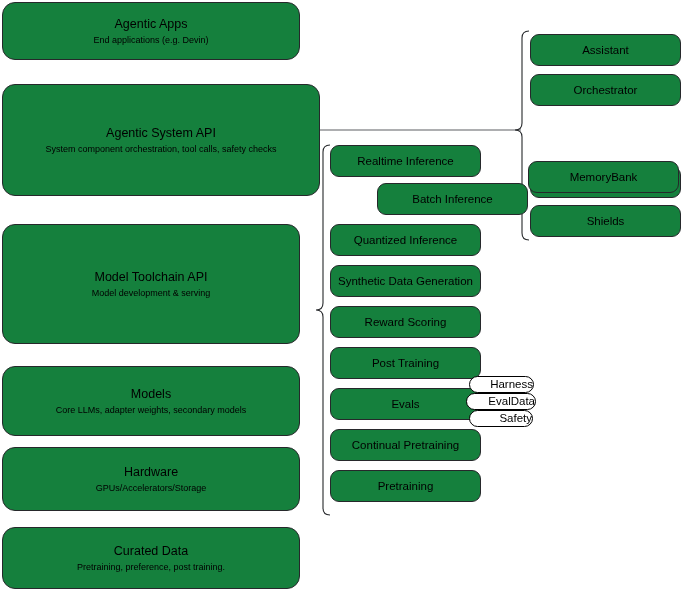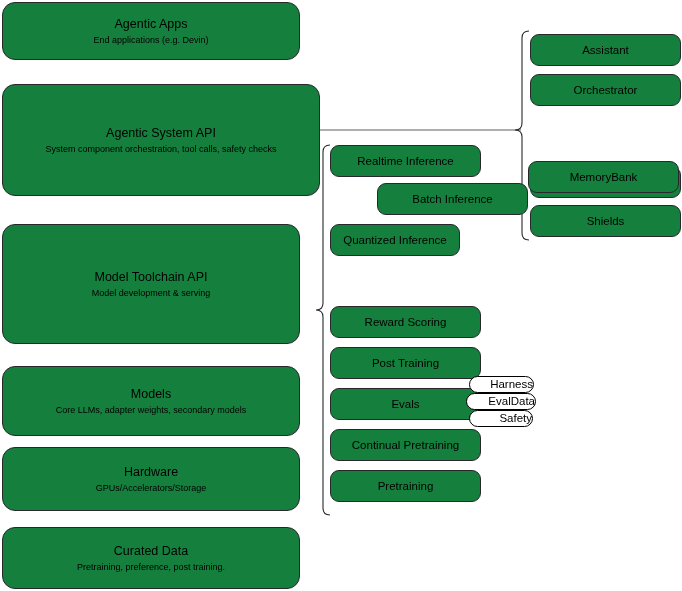--- a/index.html
+++ b/index.html
@@ -133,22 +133,25 @@
     <div class="layer-title">Curated Data</div>
     <div class="layer-sub">Pretraining, preference, post training.</div>
   </div>
 
   <div class="rbox item-box" style="left:330px; top:145px; width:151px;">
     <span>Realtime Inference</span>
   </div>
   <div class="rbox item-box" style="left:330px; top:183px; width:151px;margin-left:47px;">
     <span>Batch Inference</span>
   </div>
-  <div class="rbox item-box" style="left:330px; top:224px; width:130px;">
+  <div class="rbox item-box" style="left:330px; top:224px; width:151px;">
     <span>Quantized Inference</span>
+  </div>
+  <div class="rbox item-box" style="left:330px; top:265px; width:151px;">
+    <span>Synthetic Data Generation</span>
   </div>
   <div class="rbox item-box" style="left:330px; top:306px; width:151px;">
     <span>Reward Scoring</span>
   </div>
   <div class="rbox item-box" style="left:330px; top:347px; width:151px;">
     <span>Post Training</span>
   </div>
   <div class="rbox item-box" style="left:330px; top:388px; width:151px;">
     <span>Evals</span>
   </div>

